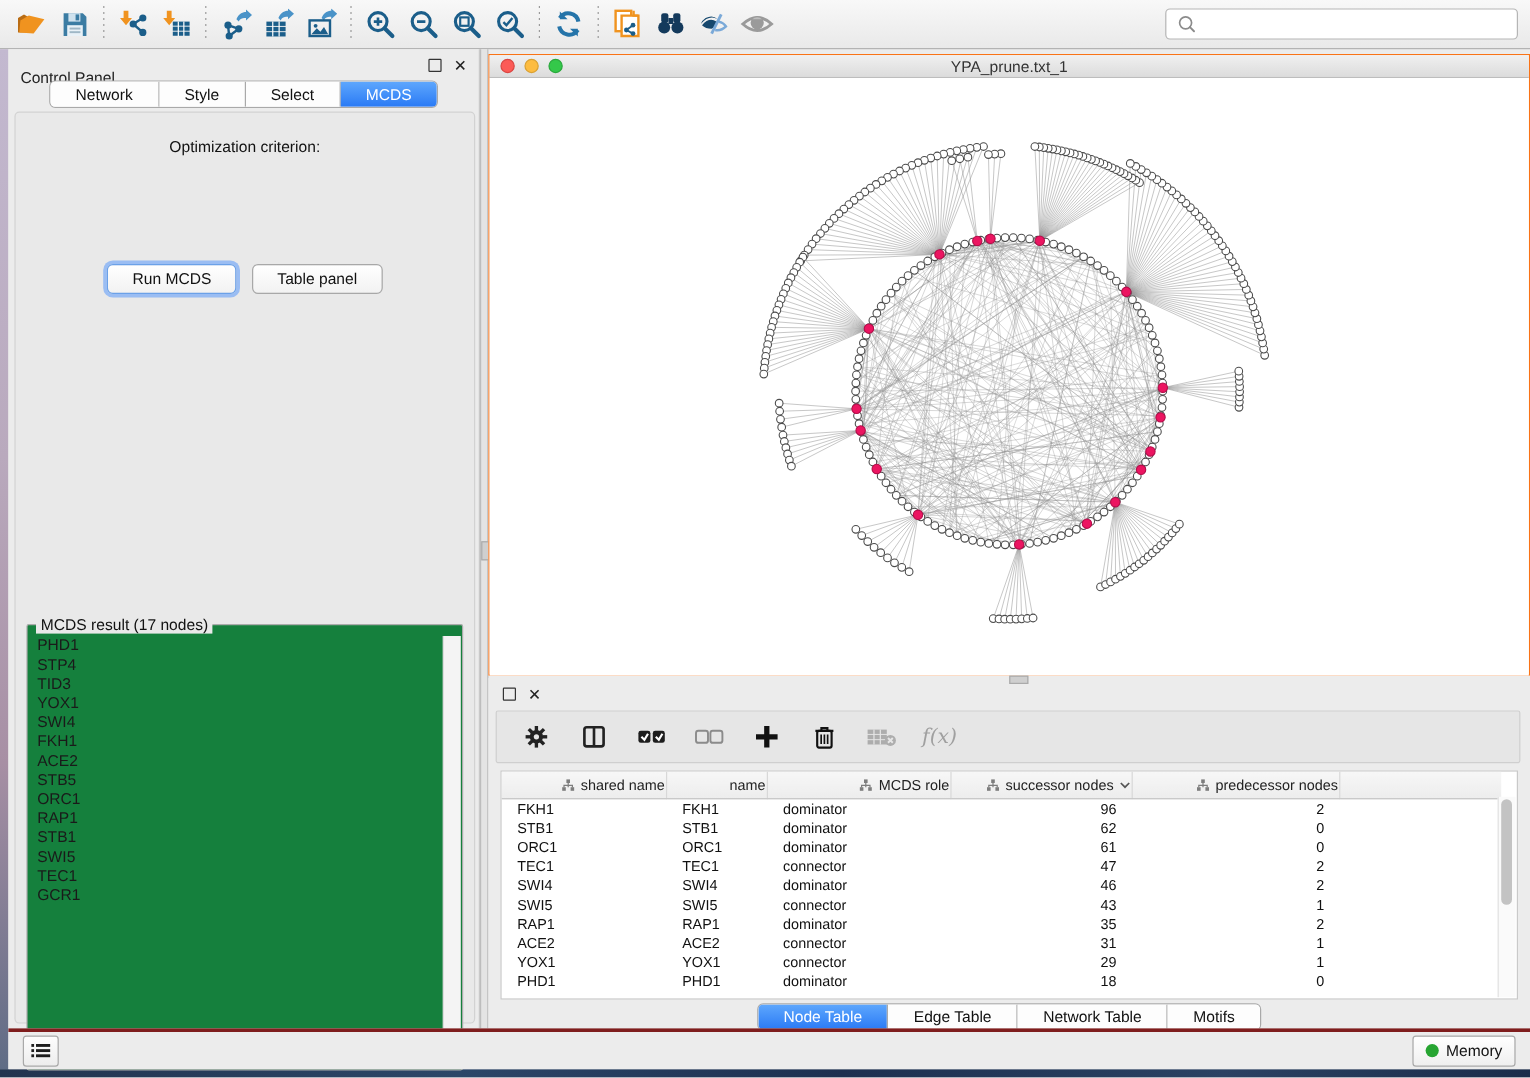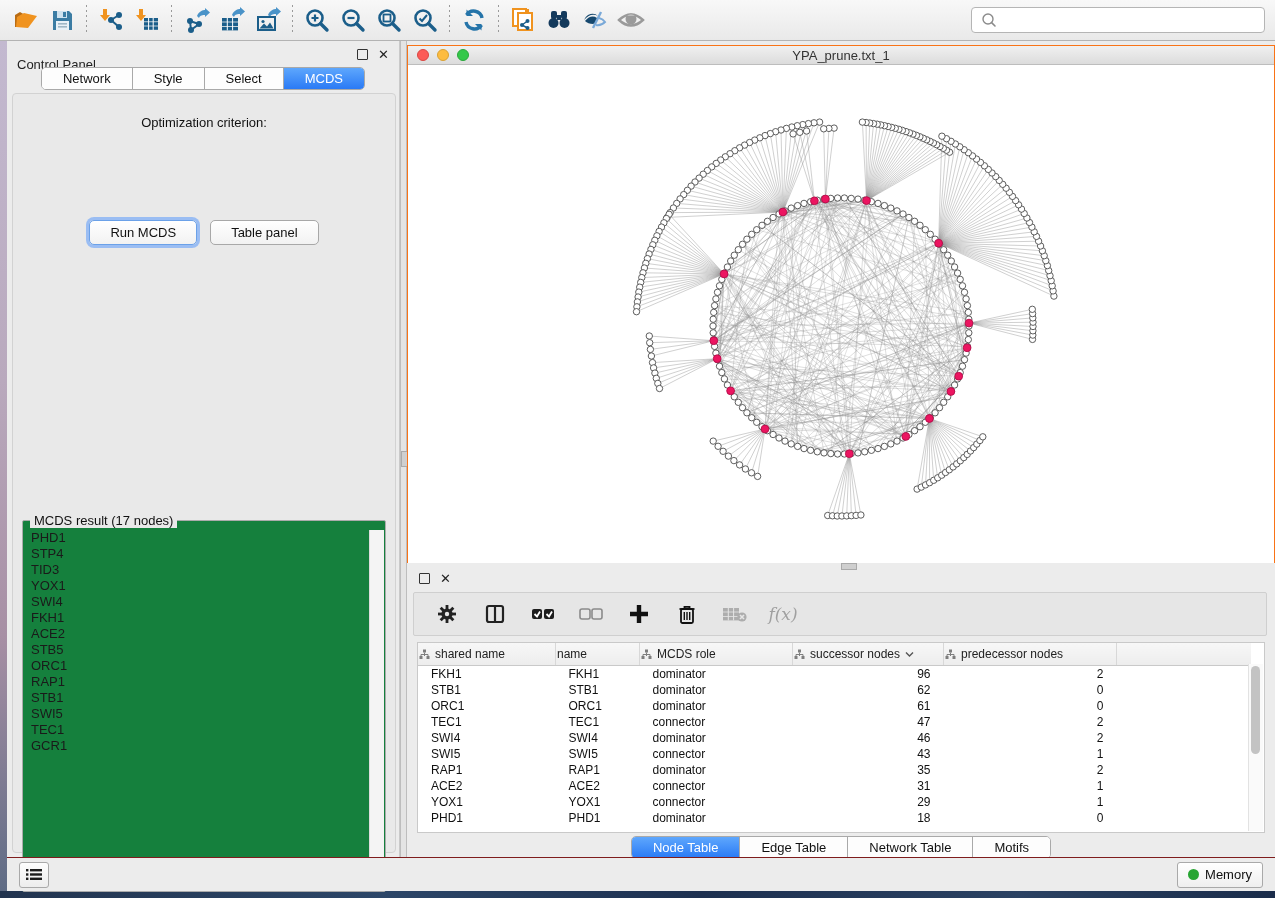--- a/index.html
+++ b/index.html
@@ -84,29 +84,29 @@
   .tp-toolbar{position:absolute;left:6px;top:27px;width:854px;height:44px;background:#e6e6e6;
     border:1px solid #cfcfcf;border-radius:2px;display:flex;align-items:center;gap:22px;
     box-sizing:border-box;padding-left:20px;}
   .tp-icon{display:flex;align-items:center;justify-content:center;width:26px;height:26px;}
   .fx{font-family:"DejaVu Serif","Liberation Serif",serif;font-style:italic;font-size:17px;color:#a0a0a0;}
   .tp-table-wrap{position:absolute;left:10px;top:77px;width:848px;height:191px;background:#fff;
     border:1px solid #c9c9c9;box-sizing:border-box;overflow:hidden;}
   table.datatable{border-collapse:collapse;table-layout:fixed;width:833px;font-size:12px;}
   table.datatable th{height:20px;background:linear-gradient(#f7f7f7,#ededed);border-right:1px solid #d8d8d8;
     border-bottom:1px solid #c9c9c9;font-weight:normal;color:#222;}
-  table.datatable th .hcell{display:flex;align-items:center;justify-content:flex-start;gap:5px;}
+  table.datatable th .hcell{display:flex;align-items:center;justify-content:flex-end;gap:5px;}
   table.datatable td{height:16px;padding:0 13px;white-space:nowrap;overflow:hidden;color:#111;}
   td.num{text-align:right;padding-right:14px;}
   .tp-scroll{position:absolute;right:1px;top:21px;width:14px;bottom:1px;background:#fafafa;border-left:1px solid #e2e2e2;}
   .tp-thumb{position:absolute;left:2px;top:2px;width:9px;height:88px;background:#c3c3c3;border-radius:5px;}
   .tp-tabs{position:absolute;left:0;top:271px;width:100%;display:flex;justify-content:center;}
   
   .status-bar{position:absolute;left:7px;top:857px;width:1268px;height:34px;background:#ececec;
-    border-top:1px solid #7f1d1d;display:flex;align-items:center;box-sizing:border-box;padding:0 12px;}
+    border-top:3px solid #7f1d1d;display:flex;align-items:center;box-sizing:border-box;padding:0 12px;}
   .list-btn{width:28px;height:24px;background:linear-gradient(#fdfdfd,#ededed);border:1px solid #a9a9a9;
     border-radius:3px;display:flex;align-items:center;justify-content:center;}
   .memory-btn{margin-left:auto;height:24px;background:linear-gradient(#ffffff,#efefef);
     border:1px solid #a9a9a9;border-radius:3px;display:flex;align-items:center;gap:6px;
     font-size:13px;padding:0 10px;color:#111;}
   .memdot{width:11px;height:11px;border-radius:50%;background:#27a532;}
   svg{display:block;}
 </style>
 </head>
 <body>

